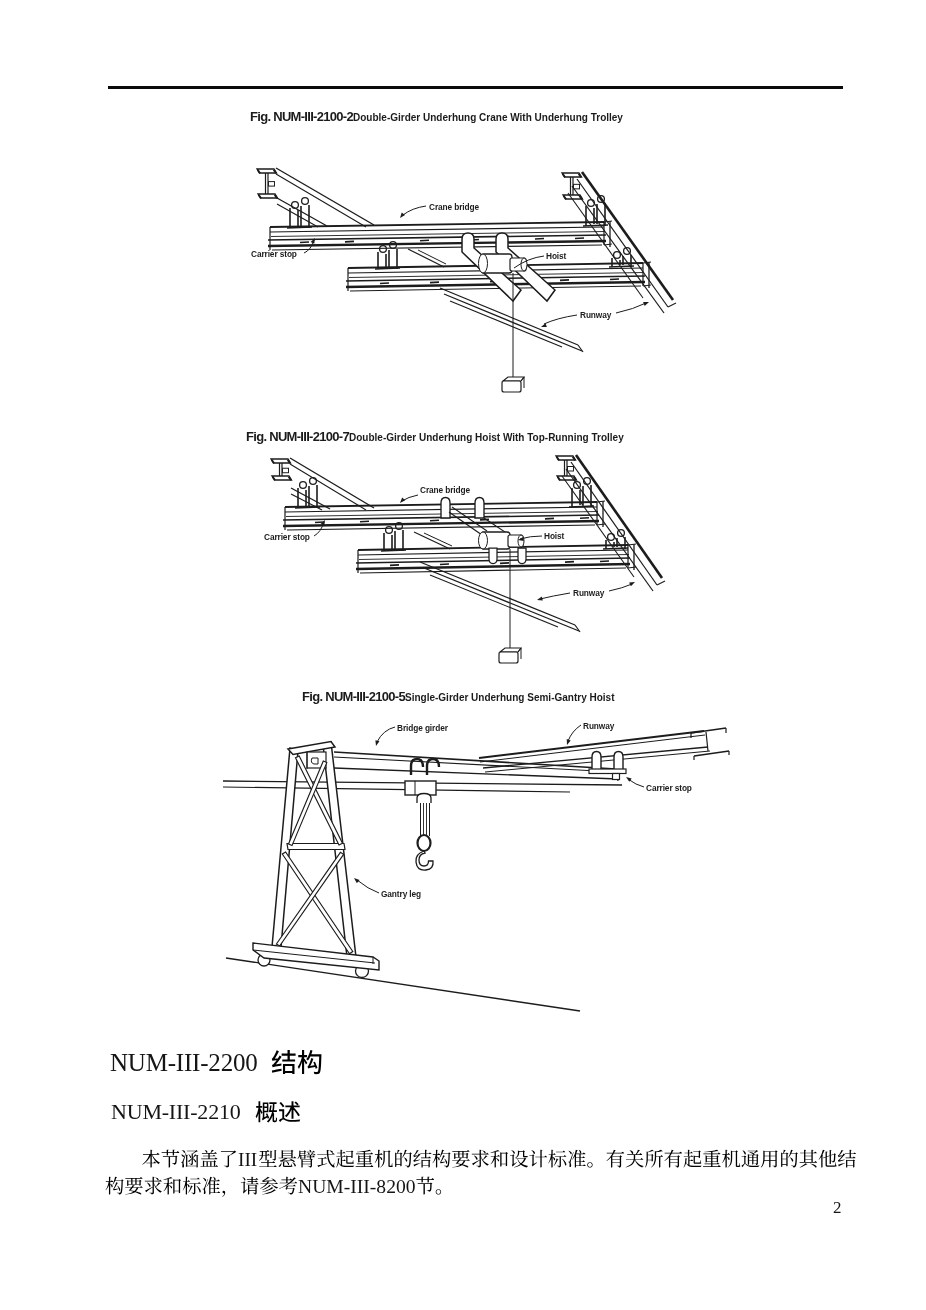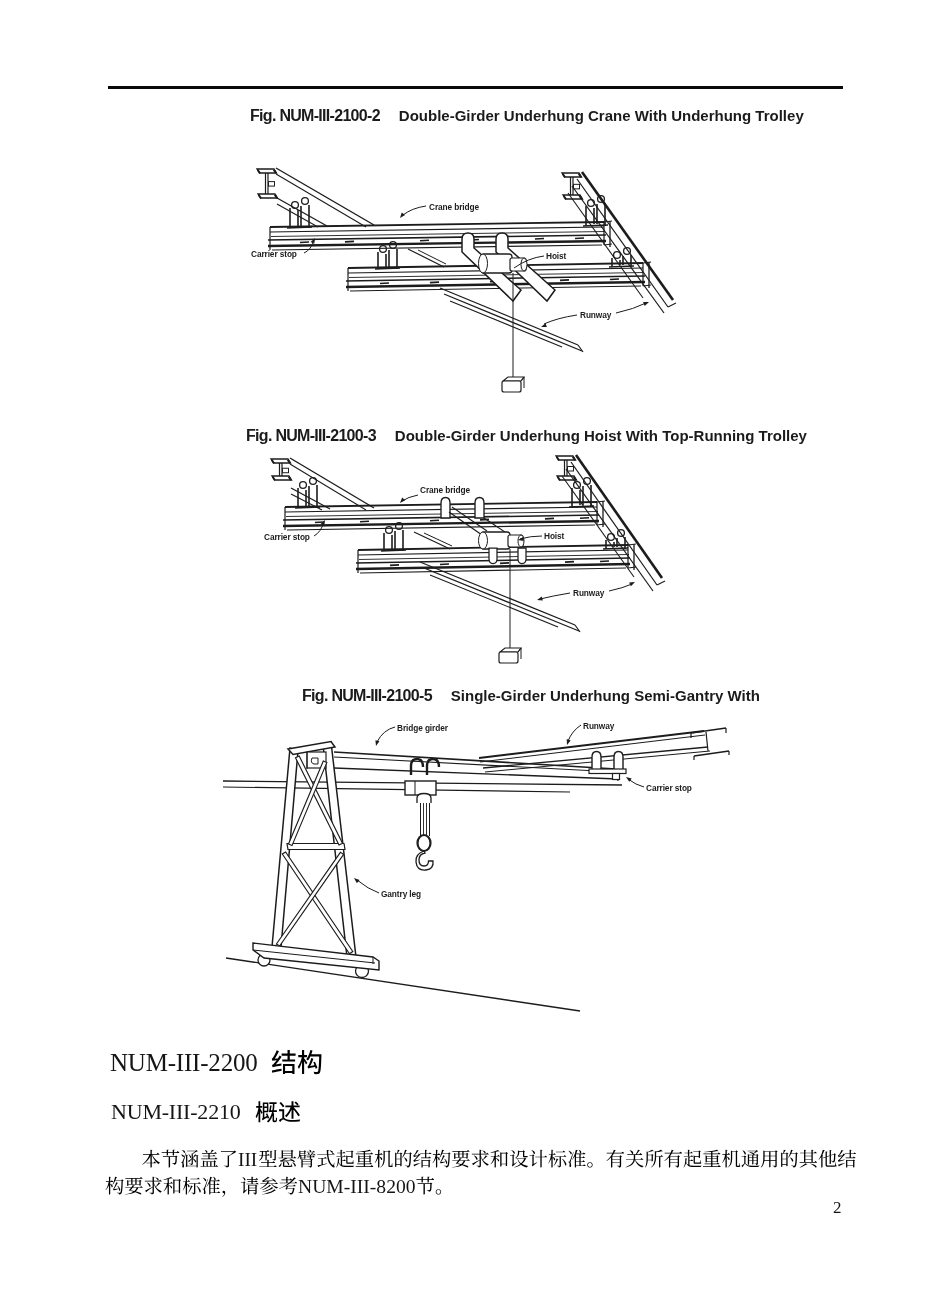--- a/index.html
+++ b/index.html
@@ -1,23 +1,23 @@
 <!DOCTYPE html>
 <html><head><meta charset="utf-8"><style>
 html,body{margin:0;padding:0;background:#fff}
 #page{position:relative;width:926px;height:1310px;background:#fff;overflow:hidden}
 .cap{position:absolute;white-space:nowrap;font-family:"Liberation Sans",sans-serif;font-weight:bold;color:#1b1b1b;line-height:14px}
-.c1{font-size:16px;letter-spacing:-0.7px}
-.c2{font-size:15px;margin-left:19px}
+.c1{font-size:13px;letter-spacing:-0.7px}
+.c2{font-size:10px;}
 </style></head><body>
 <div id="page">
 <div style="position:absolute;left:108px;top:86px;width:735px;height:2.5px;background:#0a0a0a"></div>
 <div class="cap" style="left:250px;top:108.5px"><span class="c1">Fig. NUM-III-2100-2</span><span class="c2">Double-Girder Underhung Crane With Underhung Trolley</span></div>
-    <div class="cap" style="left:246px;top:428.5px"><span class="c1">Fig. NUM-III-2100-3</span><span class="c2">Double-Girder Underhung Hoist With Top-Running Trolley</span></div>
-    <div class="cap" style="left:302px;top:688.5px"><span class="c1">Fig. NUM-III-2100-5</span><span class="c2">Single-Girder Underhung Semi-Gantry With</span></div>
+    <div class="cap" style="left:246px;top:428.5px"><span class="c1">Fig. NUM-III-2100-7</span><span class="c2">Double-Girder Underhung Hoist With Top-Running Trolley</span></div>
+    <div class="cap" style="left:302px;top:688.5px"><span class="c1">Fig. NUM-III-2100-5</span><span class="c2">Single-Girder Underhung Semi-Gantry Hoist</span></div>
 <svg width="926" height="1310" style="position:absolute;left:0;top:0">
 <defs>
         <path id="u7ed3" d="M454 325 530 293H815L848 333L923 275Q918 269 909 265Q900 261 886 258V-54Q886 -57 869 -65Q852 -73 828 -73H818V263H518V-59Q518 -64 504 -72Q489 -80 464 -80H454V293ZM843 26V-4H490V26ZM742 826Q741 816 732 809Q724 802 705 799V415H638V837ZM858 492Q858 492 873 481Q887 469 907 453Q928 436 943 421Q940 405 918 405H435L427 434H812ZM888 704Q888 704 897 697Q905 691 919 680Q933 669 948 657Q962 644 975 632Q971 616 949 616H391L383 646H842ZM410 586Q405 578 390 574Q375 571 353 583L381 589Q358 555 323 514Q288 472 246 428Q205 384 160 343Q115 303 73 272L71 283H111Q107 249 95 229Q83 209 68 203L32 295Q32 295 43 298Q55 301 61 306Q96 333 133 376Q171 419 206 467Q242 515 271 562Q301 609 317 644ZM319 787Q315 777 300 772Q286 768 262 777L290 784Q273 755 248 721Q222 687 192 652Q163 616 131 584Q100 551 71 526L69 537H109Q105 503 93 483Q81 463 68 457L31 549Q31 549 42 552Q53 555 58 558Q80 580 105 615Q129 649 151 689Q173 728 191 766Q210 804 220 832ZM40 70Q75 77 132 92Q190 107 262 127Q333 146 407 168L411 154Q358 124 283 86Q207 48 106 3Q101 -15 85 -22ZM44 288Q76 291 128 298Q181 305 249 315Q316 325 386 335L388 320Q340 303 257 274Q174 244 77 215ZM46 542Q71 542 111 544Q151 545 200 548Q250 550 301 553L303 537Q281 530 245 518Q209 507 165 494Q122 481 75 468Z"></path>
         <path id="u6784" d="M675 516Q671 506 657 501Q643 495 619 504L645 512Q631 478 609 435Q587 392 561 347Q535 303 507 262Q479 221 452 188L450 199H490Q486 169 476 150Q466 132 454 126L415 211Q415 211 424 214Q434 217 439 222Q458 249 479 292Q500 335 519 384Q538 432 554 478Q569 524 577 558ZM433 206Q464 207 513 210Q562 214 623 220Q684 226 746 232L748 216Q701 203 623 183Q545 162 458 144ZM658 375Q706 336 734 299Q762 262 775 229Q787 196 788 171Q789 146 781 131Q772 116 759 115Q746 113 731 128Q730 167 716 210Q702 253 682 295Q663 337 644 369ZM626 811Q624 803 615 796Q606 790 589 790Q557 686 509 593Q462 499 403 433L389 443Q415 492 441 556Q466 621 486 694Q506 767 520 840ZM845 662 885 706 963 640Q952 627 920 624Q917 483 912 371Q907 260 898 178Q889 96 876 44Q864 -8 845 -30Q825 -55 795 -67Q765 -79 731 -79Q731 -63 727 -49Q723 -36 713 -28Q701 -19 674 -11Q646 -4 616 1L617 19Q639 16 667 14Q694 12 719 10Q743 8 754 8Q769 8 777 11Q785 14 793 22Q813 42 825 124Q837 206 845 343Q853 480 856 662ZM883 662V632H493L506 662ZM270 484Q319 461 347 437Q375 412 388 389Q400 365 400 346Q400 327 392 315Q383 304 369 303Q355 301 339 314Q335 341 322 371Q309 401 292 429Q275 457 258 478ZM306 832Q305 821 298 814Q290 807 271 804V-54Q271 -59 262 -65Q254 -71 243 -75Q231 -80 219 -80H205V843ZM264 590Q237 461 182 346Q127 232 41 141L27 155Q70 217 103 291Q135 364 158 444Q181 525 195 606H264ZM351 665Q351 665 365 653Q379 642 398 625Q417 608 432 592Q428 576 407 576H48L40 606H307Z"></path>
         <path id="u6982" d="M401 752 416 743V78L369 67L397 90Q402 69 397 52Q392 36 384 26Q375 16 367 12L329 93Q346 102 350 110Q355 117 355 132V752ZM355 806 428 768H416V709Q416 709 401 709Q386 709 355 709V768ZM726 670Q725 660 714 651Q704 642 680 643L691 661Q690 630 687 582Q685 534 681 487Q678 439 674 403H679L657 382L599 419Q605 425 616 432Q627 438 637 441L617 412Q620 435 623 470Q626 505 629 544Q632 583 634 619Q635 655 635 680ZM336 93Q357 102 392 121Q427 141 471 165Q515 190 559 216L567 203Q548 186 518 157Q488 129 451 95Q414 61 373 27ZM519 768 553 803 624 748Q614 736 588 731V344Q588 341 579 336Q570 331 559 327Q547 323 537 323H528V768ZM555 405V375H389V405ZM556 589V560H389V589ZM555 768V738H390V768ZM488 309Q543 275 571 240Q600 206 607 176Q615 146 608 126Q601 107 586 102Q570 98 552 114Q549 144 537 179Q525 213 508 246Q492 278 475 302ZM826 759Q824 673 818 583Q813 494 797 405Q781 317 747 231Q714 146 655 66Q597 -14 505 -84L489 -68Q569 6 620 87Q670 168 699 253Q728 337 741 424Q753 510 756 595Q760 679 761 759ZM854 311Q851 290 825 287V11Q825 3 828 0Q831 -3 841 -3H867Q876 -3 882 -3Q889 -3 892 -3Q897 -2 900 -0Q902 1 904 8Q908 15 912 34Q916 52 920 77Q925 102 929 127H942L945 5Q958 -1 962 -7Q966 -14 966 -23Q966 -41 945 -51Q923 -61 865 -61H823Q798 -61 785 -55Q772 -49 768 -37Q764 -24 764 -5V321ZM877 826Q877 826 885 819Q894 812 907 801Q921 791 935 778Q950 766 962 754Q958 738 935 738H634L626 767H831ZM890 492Q890 492 904 481Q918 469 936 452Q955 435 970 420Q966 404 944 404H649L641 434H847ZM230 490Q277 462 301 434Q325 405 331 381Q338 357 332 341Q326 326 313 322Q299 319 284 332Q281 356 270 384Q259 411 245 438Q231 465 217 485ZM267 831Q266 820 258 813Q250 806 231 803V-52Q231 -56 223 -62Q215 -68 204 -73Q193 -78 181 -78H168V842ZM222 586Q201 464 157 355Q113 246 41 155L25 168Q61 229 86 301Q112 372 129 448Q147 525 157 602H222ZM278 657Q278 657 291 646Q304 635 322 619Q340 604 354 589Q350 573 328 573H45L37 602H238Z"></path>
         <path id="u8ff0" d="M639 599Q594 467 512 357Q429 246 311 165L298 178Q360 235 410 306Q461 377 498 456Q536 535 559 615H639ZM696 828Q695 818 687 811Q679 804 660 801V85Q660 81 652 75Q644 69 631 65Q619 60 605 60H592V840ZM875 680Q875 680 890 668Q905 657 926 640Q947 623 963 608Q959 592 937 592H317L309 621H828ZM728 812Q778 802 808 786Q839 770 853 751Q867 732 868 715Q870 699 862 687Q855 675 841 673Q827 671 810 682Q804 703 789 725Q774 748 755 768Q736 789 718 804ZM647 518Q736 475 793 433Q851 391 884 352Q916 314 928 283Q940 252 936 232Q933 213 917 208Q902 203 881 216Q867 251 840 290Q812 329 777 369Q743 408 706 444Q669 480 635 508ZM220 147Q232 147 239 144Q246 141 254 132Q300 85 353 60Q407 35 477 26Q547 18 640 18Q724 18 799 18Q874 19 961 23V10Q938 5 925 -10Q912 -25 910 -48Q864 -48 817 -48Q770 -48 721 -48Q673 -48 619 -48Q524 -48 456 -34Q389 -21 338 13Q287 46 240 104Q230 115 223 115Q215 114 207 104Q196 90 176 63Q157 37 135 9Q113 -20 96 -44Q102 -58 91 -67L31 10Q54 27 83 49Q112 72 140 95Q168 117 189 132Q210 147 220 147ZM99 822Q157 793 192 763Q228 732 245 703Q262 674 266 651Q269 628 260 614Q252 599 238 597Q223 594 204 607Q197 640 177 678Q157 716 133 752Q109 788 87 816ZM244 136 181 104V469H46L40 498H166L205 550L292 478Q288 472 276 467Q264 462 244 459Z"></path>
         <path id="u672c" d="M541 617Q573 544 619 475Q665 407 721 348Q776 288 837 242Q898 195 959 165L957 154Q934 152 915 137Q897 121 887 97Q811 148 742 225Q673 301 617 399Q562 497 524 610ZM500 601Q440 437 324 297Q208 158 45 62L33 75Q124 142 199 231Q274 319 331 418Q387 518 421 617H500ZM571 828Q569 817 561 810Q553 803 533 799V-53Q533 -57 525 -63Q517 -69 504 -73Q491 -78 477 -78H464V840ZM670 236Q670 236 678 229Q687 222 701 210Q714 198 730 184Q745 171 757 158Q753 142 731 142H255L247 172H621ZM837 685Q837 685 847 677Q857 669 872 657Q886 645 903 631Q919 617 933 604Q929 588 907 588H79L70 617H784Z"></path>
         <path id="u8282" d="M480 -58Q480 -61 464 -70Q448 -79 420 -79H408V486H480ZM751 499 791 540 869 475Q864 470 855 466Q846 463 831 461Q829 355 825 282Q820 208 810 164Q800 119 781 102Q765 85 739 77Q713 68 683 69Q683 84 680 97Q677 111 666 119Q656 127 631 134Q606 141 580 145L581 161Q600 159 624 157Q649 155 671 154Q693 152 702 152Q725 152 733 162Q748 178 754 264Q760 350 762 499ZM799 499V469H113L104 499ZM306 708V848L410 838Q409 828 401 821Q393 814 374 811V708H618V848L722 838Q721 828 713 821Q705 814 687 811V708H821L870 774Q870 774 880 766Q890 759 904 746Q918 734 933 720Q949 706 960 695Q957 679 934 679H687V567Q687 564 680 558Q672 553 659 549Q647 545 630 544H618V679H374V562Q374 557 365 553Q356 548 343 545Q330 541 317 541H306V679H45L38 708Z"></path>
         <path id="u6db5" d="M411 574Q410 563 401 556Q393 549 373 546V509H309V568V585ZM358 534 373 525V-14H382L354 -50L273 -0Q281 7 297 16Q312 24 324 28L309 -7V534ZM94 205Q103 205 107 208Q112 211 118 227Q122 236 126 244Q130 253 136 268Q142 283 154 312Q165 341 184 389Q202 438 231 512Q260 587 301 695L319 691Q307 651 292 600Q276 549 261 495Q245 442 230 394Q215 345 205 309Q194 273 190 257Q184 232 180 209Q176 186 176 166Q177 149 181 132Q186 114 192 94Q198 73 201 49Q205 24 203 -7Q202 -40 188 -59Q173 -78 146 -78Q132 -78 123 -65Q115 -52 113 -28Q120 23 121 65Q121 107 116 134Q110 162 99 169Q89 176 78 179Q67 182 51 183V205Q51 205 60 205Q68 205 78 205Q89 205 94 205ZM47 602Q100 595 132 580Q164 566 180 547Q196 529 199 512Q202 494 194 482Q186 470 171 467Q156 464 138 475Q131 496 115 519Q99 541 79 560Q58 580 37 593ZM97 831Q154 822 189 806Q223 789 241 769Q259 749 262 731Q265 712 258 699Q250 686 236 682Q221 679 202 690Q194 713 175 738Q157 763 134 785Q111 806 88 821ZM692 642Q690 632 683 626Q676 620 660 618V135Q660 110 654 92Q648 75 626 64Q605 54 561 49Q559 62 555 72Q551 82 541 88Q530 94 511 99Q493 105 461 109V124Q461 124 475 124Q490 123 510 121Q530 119 548 118Q566 117 574 117Q588 117 593 122Q598 126 598 138V652ZM806 792 849 832 916 763Q910 758 900 756Q890 754 873 753Q851 741 820 723Q789 706 754 687Q719 668 686 651Q654 634 629 621L616 630Q636 645 663 667Q690 688 719 712Q748 735 774 756Q799 778 815 792ZM843 792V763H359L350 792ZM859 556Q855 550 845 547Q835 543 820 548Q802 530 774 505Q746 480 714 454Q682 428 650 406L639 415Q664 444 690 481Q717 518 740 554Q763 590 776 615ZM407 257Q425 268 458 290Q490 312 531 342Q572 371 614 401L623 389Q598 360 560 317Q523 273 474 221Q475 212 472 204Q469 196 463 190ZM646 412Q719 377 760 342Q801 306 817 275Q833 245 831 223Q828 202 814 196Q799 190 779 203Q768 234 743 271Q719 308 690 343Q661 378 635 404ZM438 610Q495 581 525 550Q555 519 565 492Q574 464 569 445Q563 426 548 422Q534 417 516 432Q512 460 498 491Q484 523 465 552Q446 581 426 603ZM952 560Q951 550 943 543Q935 536 916 534V-54Q916 -58 908 -64Q901 -69 889 -73Q877 -77 864 -77H851V571ZM884 15V-15H348V15Z"></path>
         <path id="u76d6" d="M182 282 258 248H740L775 294L864 230Q858 223 848 218Q837 214 819 212V-26H751V219H247V-26H182V248ZM625 248V-26H560V248ZM436 248V-26H371V248ZM533 670V372H464V670ZM751 811Q747 802 738 797Q729 791 712 792Q697 771 674 747Q652 722 628 699Q605 675 581 654H562Q575 680 590 712Q605 745 619 778Q633 811 642 838ZM276 835Q327 823 358 805Q388 786 402 766Q417 745 418 727Q419 708 411 696Q402 683 387 681Q373 678 355 690Q351 714 337 740Q323 765 304 789Q285 812 265 828ZM747 586Q747 586 761 574Q775 563 795 547Q815 531 831 515Q828 499 805 499H184L176 529H701ZM818 727Q818 727 833 715Q847 704 867 688Q887 672 903 657Q900 641 878 641H139L130 670H772ZM846 444Q846 444 855 437Q864 430 878 420Q891 409 907 396Q922 384 934 372Q930 356 908 356H99L90 385H797ZM883 48Q883 48 896 36Q910 24 929 8Q948 -9 962 -24Q958 -40 936 -40H57L49 -10H839Z"></path>

